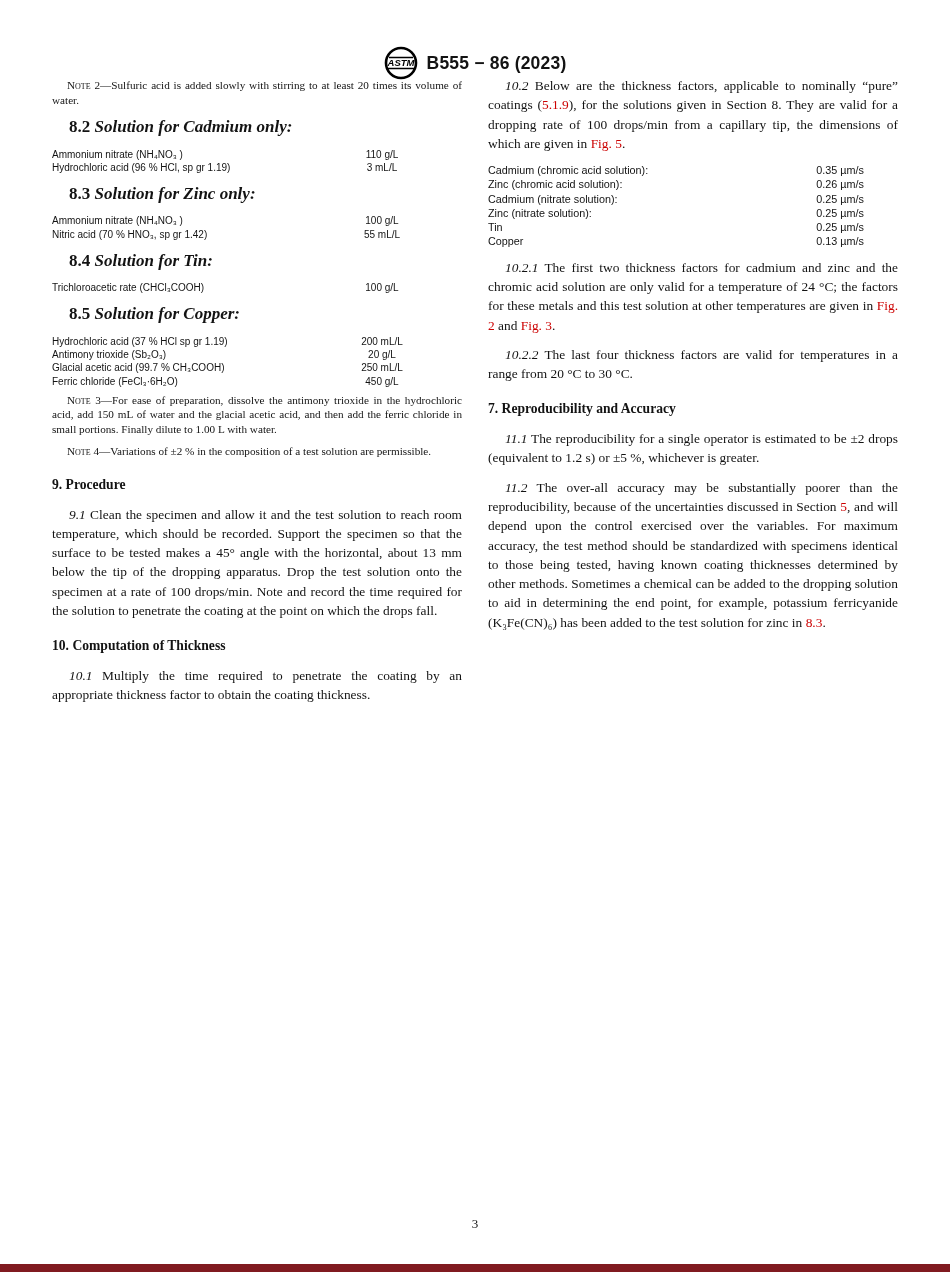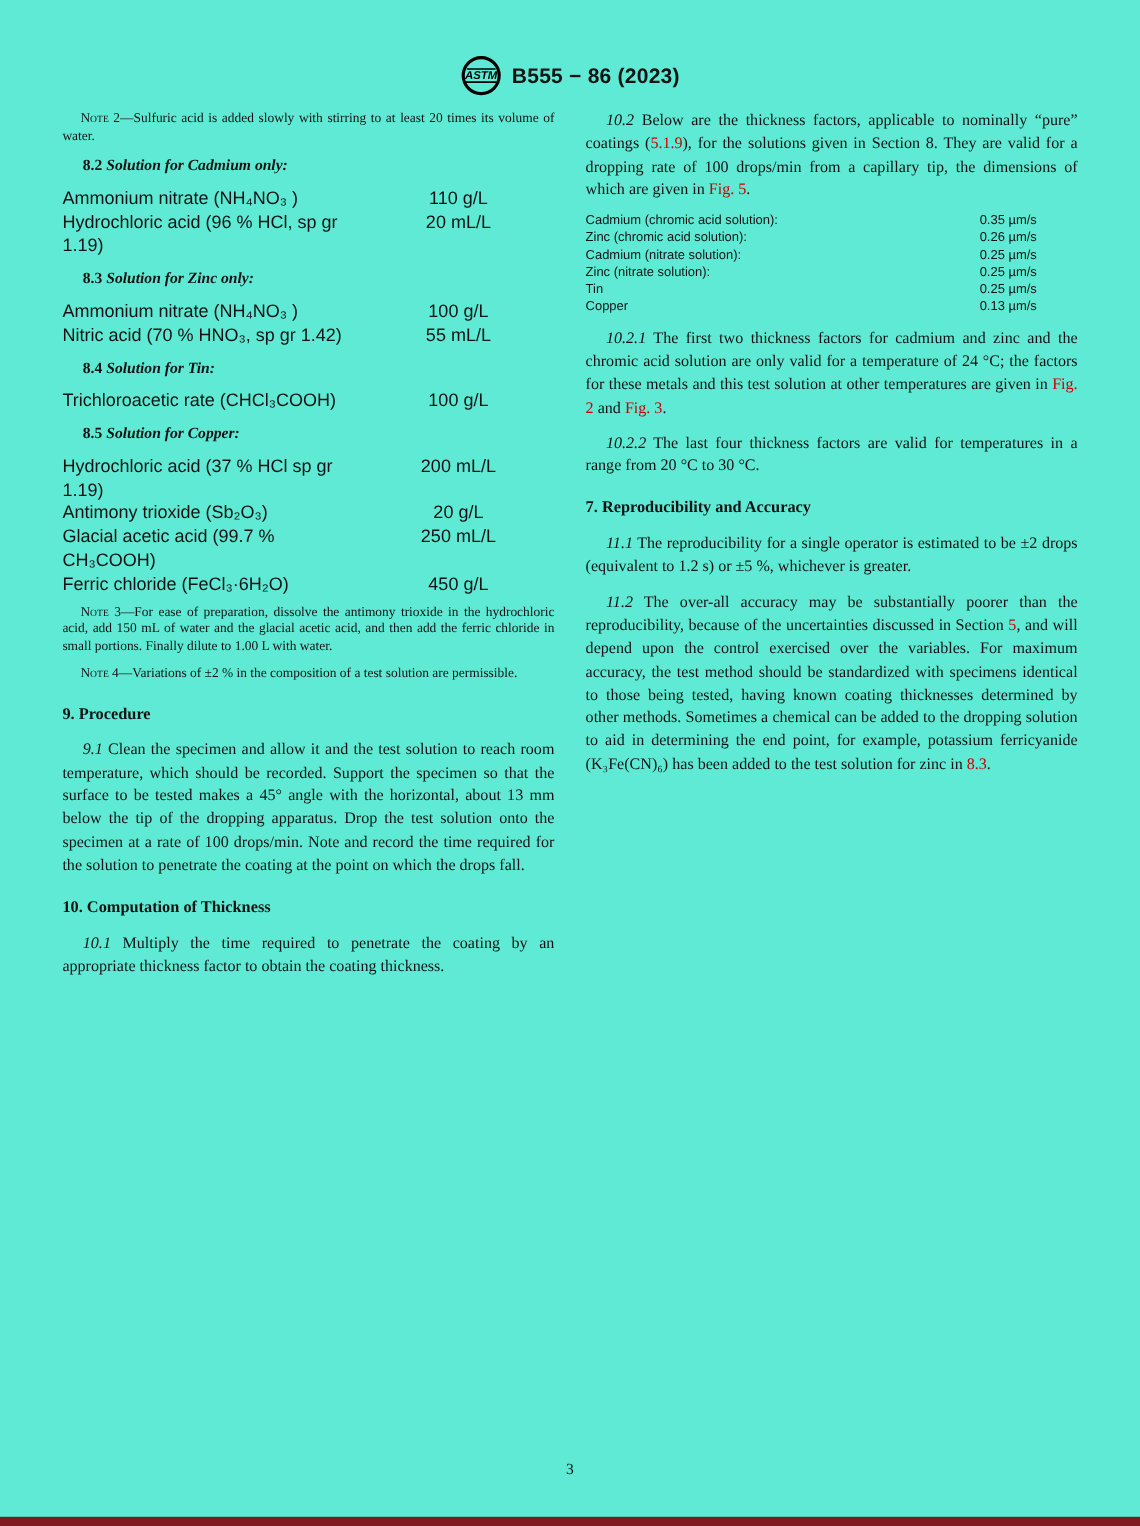--- a/index.html
+++ b/index.html
@@ -1,48 +1,48 @@
 <!DOCTYPE html>
 <html><head>
 <meta charset="utf-8">
 <style>
   * { box-sizing: border-box; margin: 0; padding: 0; }
   html, body { background: #e8e8e8; }
   body { font-family: "Liberation Serif", "DejaVu Serif", serif; color: #131313; }
   .page {
     position: relative; width: 950px; height: 1272px;
-    background: #5eead4; margin: 0 auto; overflow: hidden;
+    background: #ffffff; margin: 0 auto; overflow: hidden;
   }
   
   .header {
     position: absolute; top: 46px; left: 0; width: 100%;
     display: flex; justify-content: center; align-items: center; gap: 9px;
   }
   .logo-wrap { width: 34px; height: 34px; display: flex; }
   .doc-code {
     font-family: "Liberation Sans", "DejaVu Sans", sans-serif;
     font-weight: bold; font-size: 17.5px; letter-spacing: 0.2px;
   }
   
   .columns {
-    position: absolute; top: 90px; left: 52px; width: 846px;
+    position: absolute; top: 76px; left: 52px; width: 846px;
     display: flex; gap: 26px;
   }
   .col { width: 410px; font-size: 13.4px; line-height: 1.44; text-align: justify; }
   
   .note { font-size: 11.2px; line-height: 1.3; margin: 2px 0 8px; text-indent: 15px; }
   .note-label { font-variant: small-caps; }
   
-  .subhead { margin: 8px 0 8px; text-indent: 17px; font-size: 13px; text-align: left; }
+  .subhead { margin: 8px 0 8px; text-indent: 17px; font-size: 17px; text-align: left; }
   .subhead .num { font-weight: bold; }
   .subhead .title { font-weight: bold; font-style: italic; }
   
   .rtable {
     font-family: "Liberation Sans", "DejaVu Sans", sans-serif;
-    font-size: 15px; line-height: 1.32; margin: 3px 0 5px; text-align: left;
+    font-size: 10px; line-height: 1.32; margin: 3px 0 5px; text-align: left;
   }
   .trow { display: flex; }
   .tname { flex: 1; }
   .tval { width: 160px; text-align: center; }
   
   .ftable {
     font-family: "Liberation Sans", "DejaVu Sans", sans-serif;
     font-size: 10.8px; line-height: 1.32; margin: 6px 0 9px; text-align: left;
   }
   .frow { display: flex; justify-content: space-between; }
@@ -93,21 +93,21 @@
         <span class="num">8.2</span>
         <span class="title">Solution for Cadmium only:</span>
       </p>
       <div class="rtable">
         <div class="trow">
           <span class="tname">Ammonium nitrate (NH₄NO₃ )</span>
           <span class="tval">110 g/L</span>
         </div>
         <div class="trow">
           <span class="tname">Hydrochloric acid (96 % HCl, sp gr 1.19)</span>
-          <span class="tval">20 mL/L</span>
+          <span class="tval">3 mL/L</span>
         </div>
       </div>
 
       <p class="subhead">
         <span class="num">8.3</span>
         <span class="title">Solution for Zinc only:</span>
       </p>
       <div class="rtable">
         <div class="trow">
           <span class="tname">Ammonium nitrate (NH₄NO₃ )</span>

